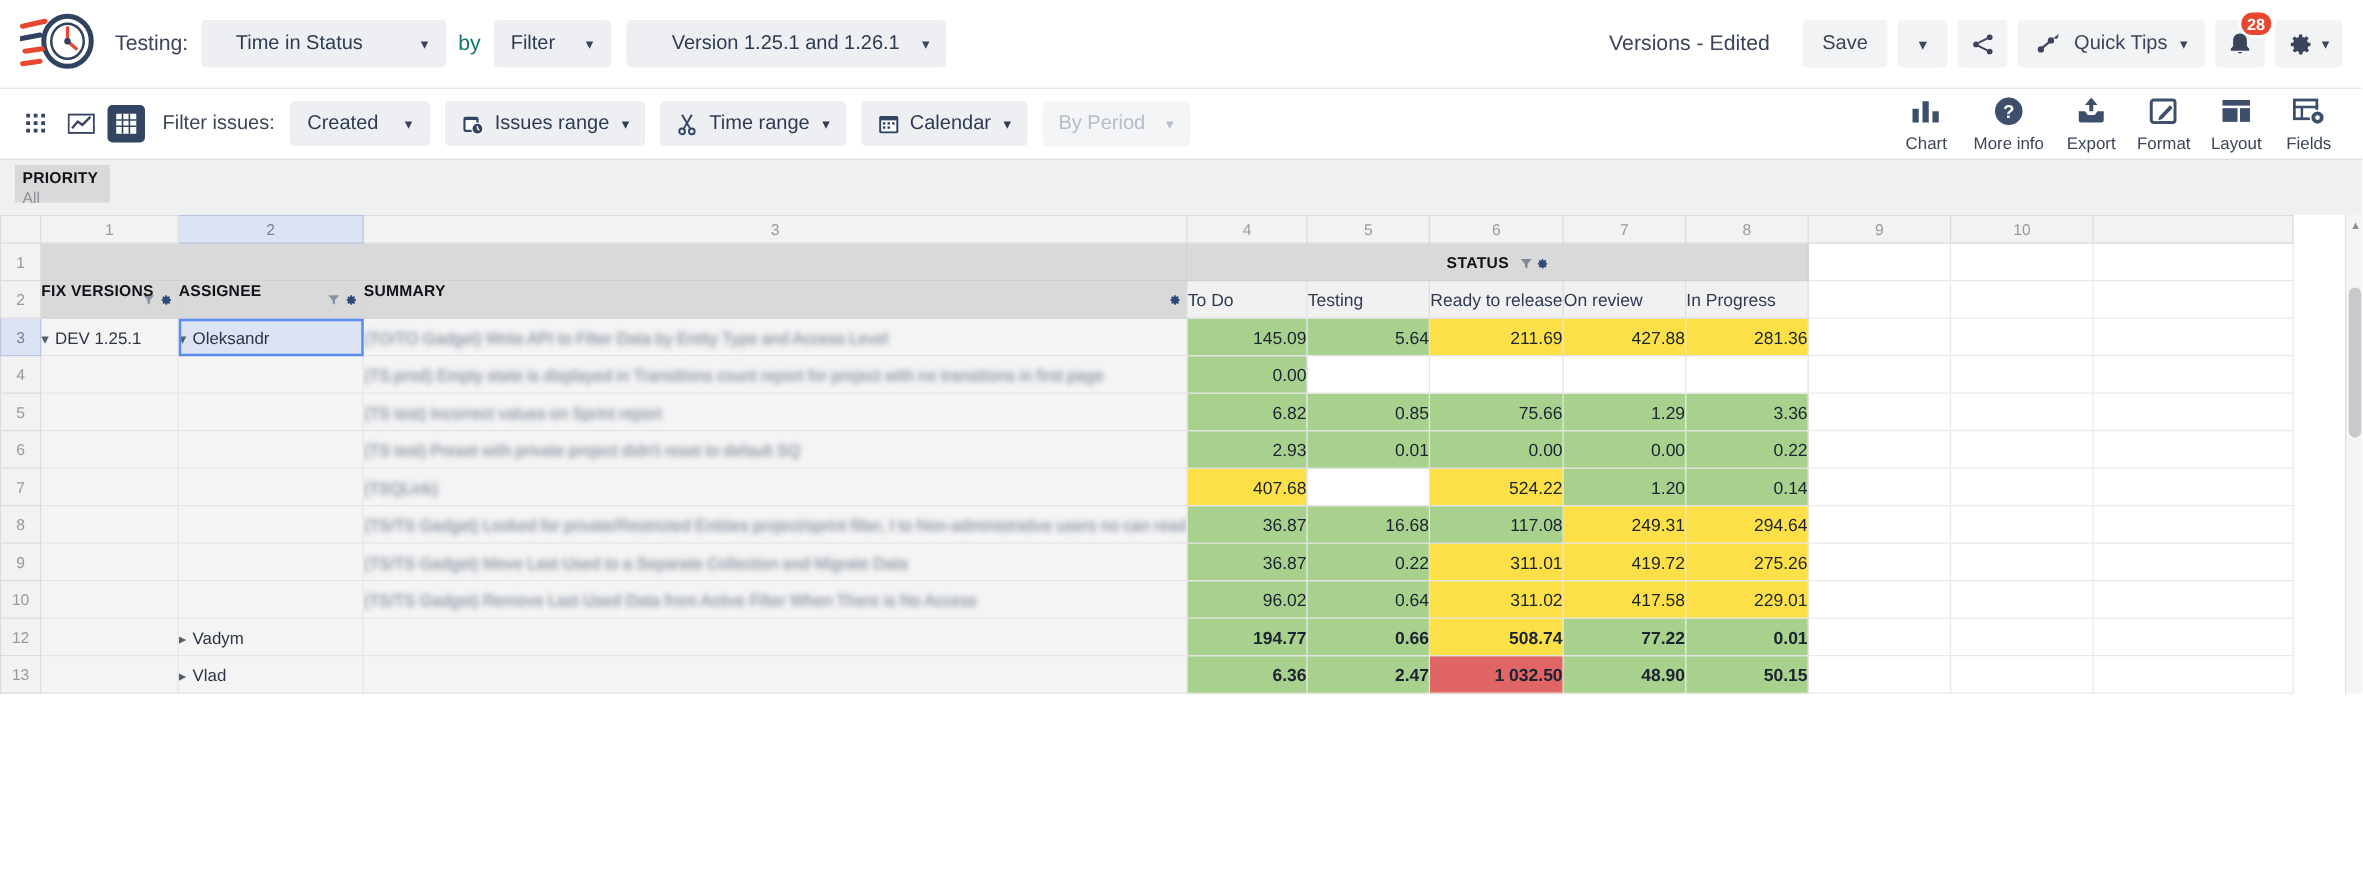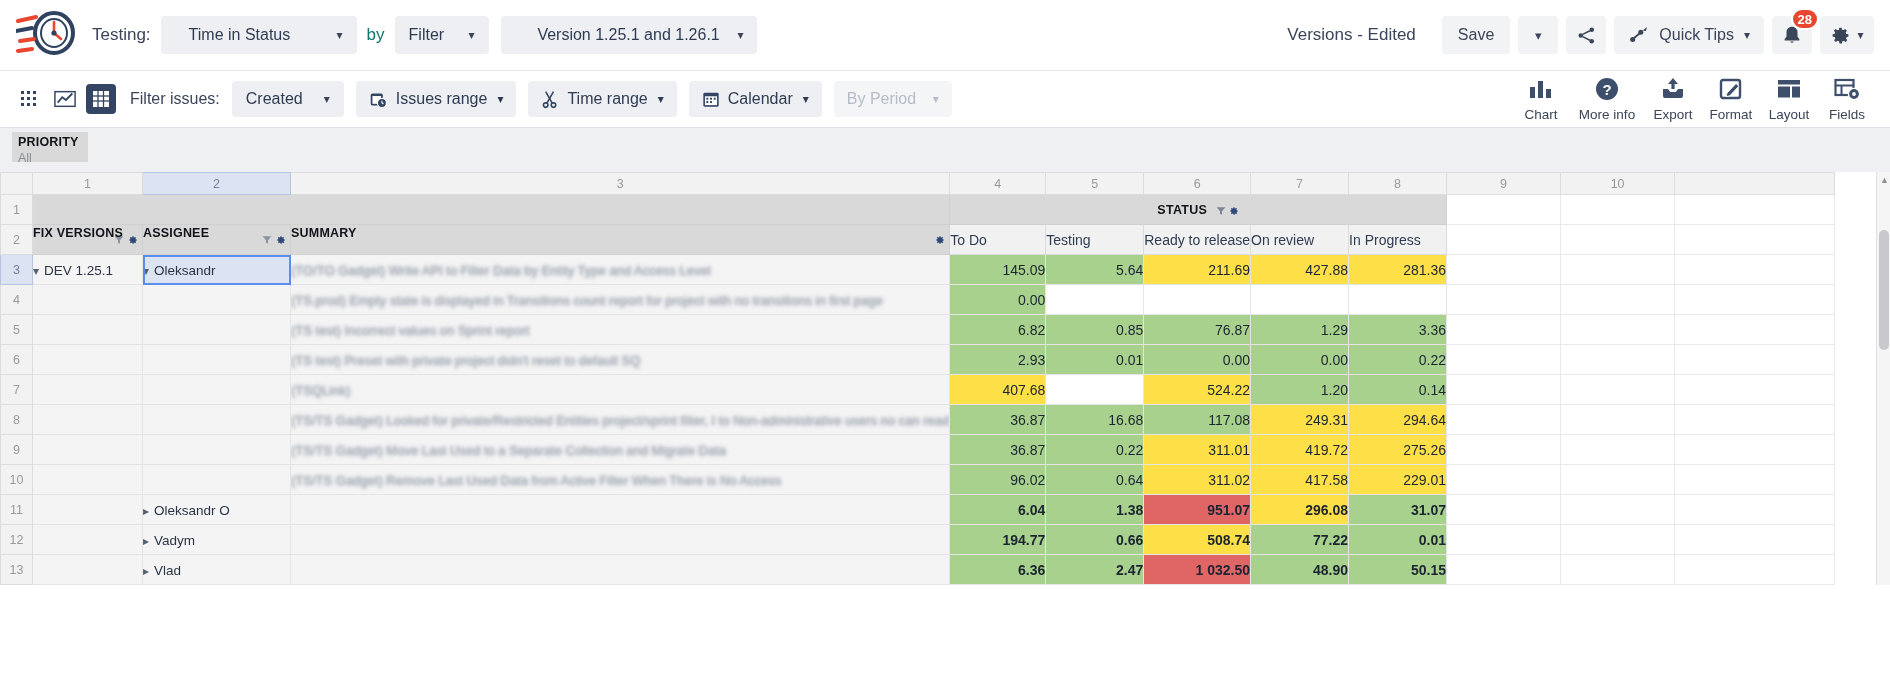--- a/index.html
+++ b/index.html
@@ -591,21 +591,21 @@
           <td class="cell-pad"></td>
           <td class="cell-pad"></td>
         </tr>
         <tr>
           <td class="rownum">5</td>
           <td class="cell cell-txt"></td>
           <td class="cell cell-txt"></td>
           <td class="cell cell-txt"><span class="blur-txt">(TS test) Incorrect values on Sprint report</span></td>
           <td class="cell cell-val g">6.82</td>
           <td class="cell cell-val g">0.85</td>
-          <td class="cell cell-val g">76.87</td>
+          <td class="cell cell-val g">75.66</td>
           <td class="cell cell-val g">1.29</td>
           <td class="cell cell-val g">3.36</td>
           <td class="cell-pad"></td>
           <td class="cell-pad"></td>
           <td class="cell-pad"></td>
         </tr>
         <tr>
           <td class="rownum">6</td>
           <td class="cell cell-txt"></td>
           <td class="cell cell-txt"></td>
@@ -669,34 +669,20 @@
           <td class="cell cell-val g">96.02</td>
           <td class="cell cell-val g">0.64</td>
           <td class="cell cell-val o">311.02</td>
           <td class="cell cell-val o">417.58</td>
           <td class="cell cell-val o">229.01</td>
           <td class="cell-pad"></td>
           <td class="cell-pad"></td>
           <td class="cell-pad"></td>
         </tr>
         <tr>
-          <td class="rownum">11</td>
-          <td class="cell cell-txt"></td>
-          <td class="cell cell-txt"><span class="chev">▸</span><span style="font-size: 13.5px;">Oleksandr O</span></td>
-          <td class="cell cell-txt"></td>
-          <td class="cell cell-val g b">6.04</td>
-          <td class="cell cell-val g b">1.38</td>
-          <td class="cell cell-val r b">951.07</td>
-          <td class="cell cell-val o b">296.08</td>
-          <td class="cell cell-val g b">31.07</td>
-          <td class="cell-pad"></td>
-          <td class="cell-pad"></td>
-          <td class="cell-pad"></td>
-        </tr>
-        <tr>
           <td class="rownum">12</td>
           <td class="cell cell-txt"></td>
           <td class="cell cell-txt"><span class="chev">▸</span><span style="font-size: 13.5px;">Vadym</span></td>
           <td class="cell cell-txt"></td>
           <td class="cell cell-val g b">194.77</td>
           <td class="cell cell-val g b">0.66</td>
           <td class="cell cell-val o b">508.74</td>
           <td class="cell cell-val g b">77.22</td>
           <td class="cell cell-val g b">0.01</td>
           <td class="cell-pad"></td>

